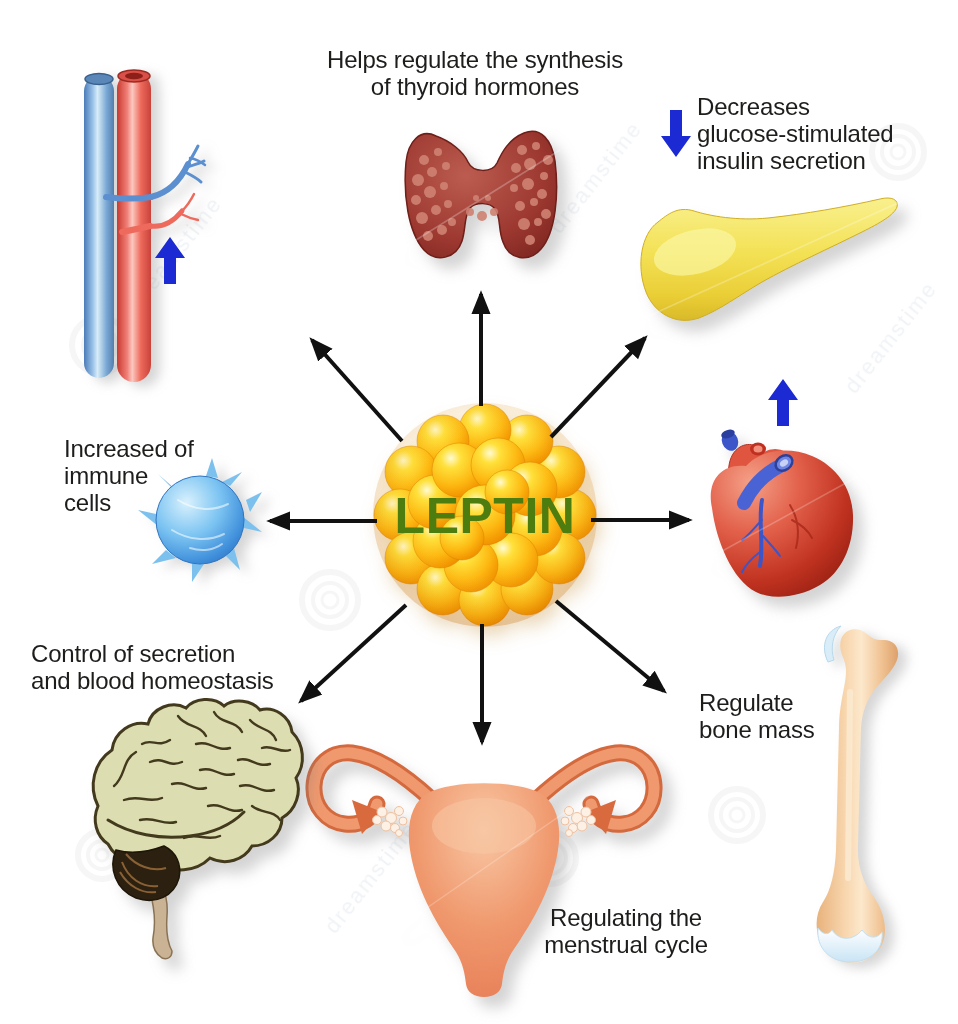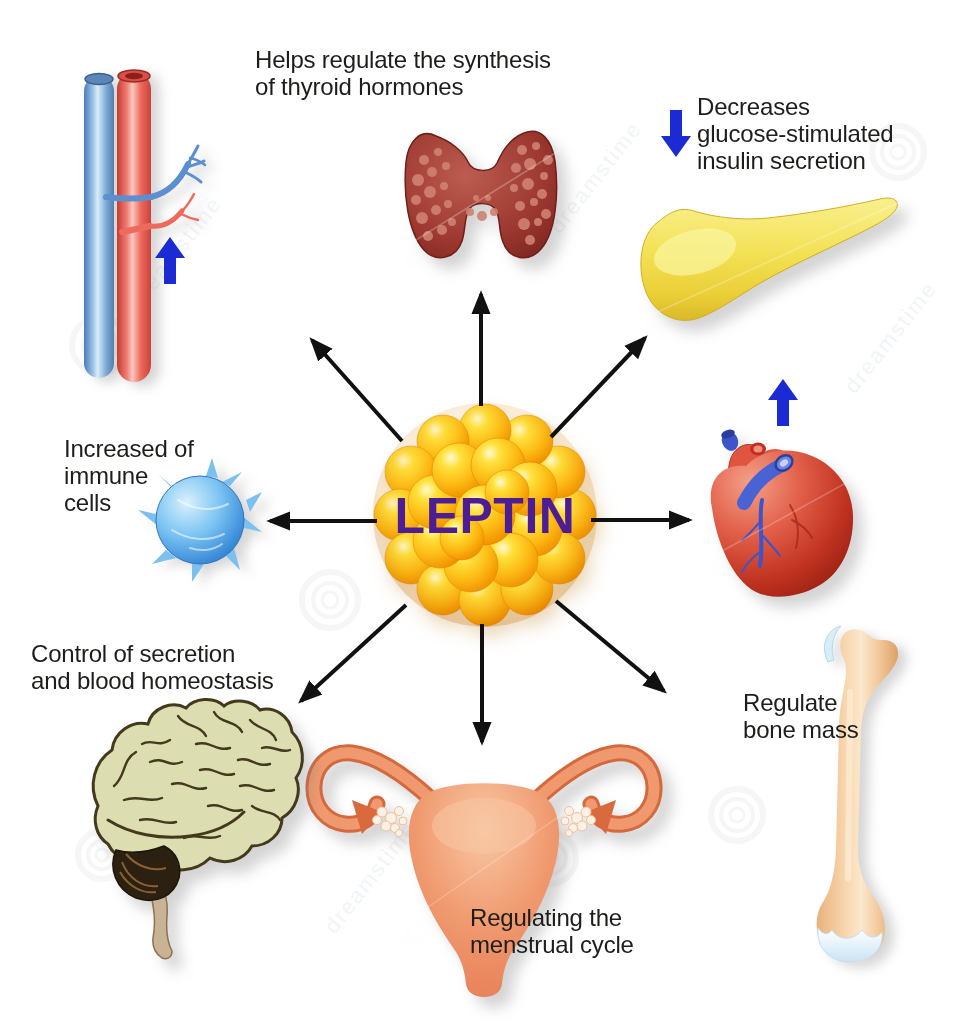--- a/index.html
+++ b/index.html
@@ -5,24 +5,24 @@
   html,body{margin:0;padding:0;background:#ffffff;}
   .stage{
     position:relative;width:958px;height:1024px;background:#ffffff;overflow:hidden;
     font-family:"Liberation Sans",sans-serif;
   }
   .stage svg.art{position:absolute;left:0;top:0;}
   .lbl{
     position:absolute;color:#1d1d1b;font-size:24px;line-height:27px;
     letter-spacing:-0.2px;white-space:nowrap;
   }
-  .lbl.center{white-space:normal;}
+  .lbl.center{text-align:center;white-space:normal;}
   .leptin-title{
     position:absolute;left:372px;top:487px;width:226px;text-align:center;
-    font-size:50px;font-weight:bold;letter-spacing:0.5px;color:#4c1d95;
+    font-size:50px;font-weight:bold;letter-spacing:0.5px;color:#4d7c0f;
   }
   .sh-soft{filter:drop-shadow(10px 11px 7px rgba(120,120,120,.32));}
   .sh-right{filter:drop-shadow(9px 5px 6px rgba(120,120,120,.3));}
   .sh-cluster{filter:drop-shadow(5px 10px 9px rgba(180,110,0,.28));}
 </style>
 </head>
 <body>
 
 <div class="stage">
 
@@ -389,21 +389,21 @@
     <span>of thyroid hormones</span>
   </div>
 
   <div class="lbl" style="left:697px;top:93px;">
     <span>Decreases</span><br>
     <span>glucose-stimulated</span><br>
     <span>insulin secretion</span>
   </div>
 
 
-  <div class="lbl" style="left:699px;top:689px;margin-left:44px;">
+  <div class="lbl" style="left:699px;top:689px;">
     <span>Regulate</span><br>
     <span>bone mass</span>
   </div>
 
   <div class="lbl center" style="left:470px;top:904px;width:312px;">
     <span>Regulating the</span><br>
     <span>menstrual cycle</span>
   </div>
 
   <div class="lbl" style="left:31px;top:613px;">

